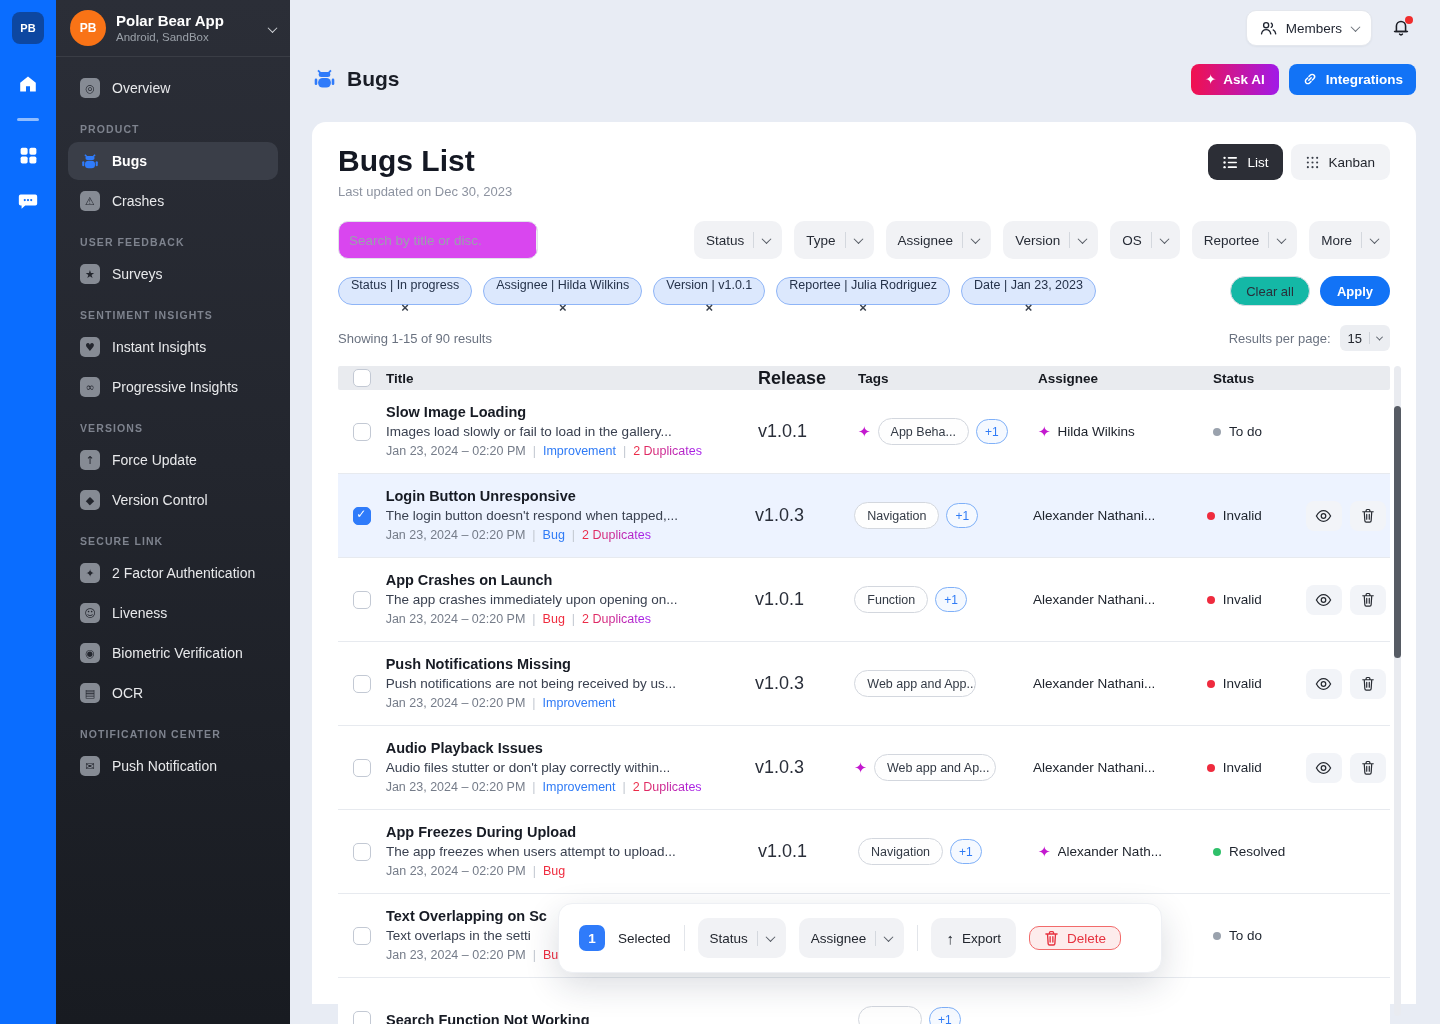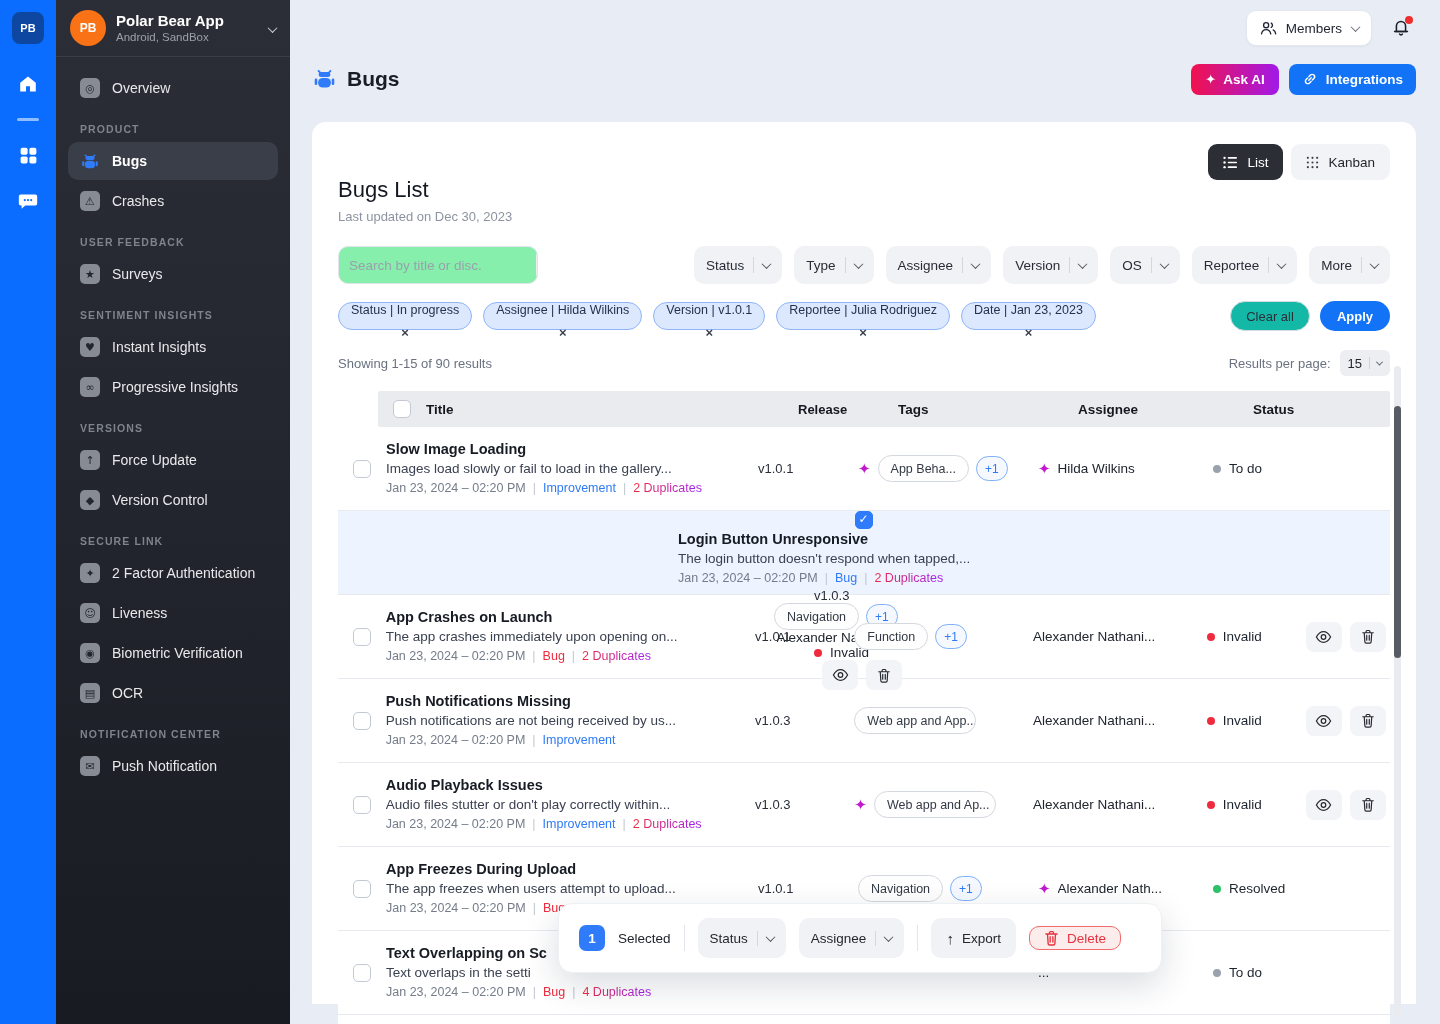--- a/index.html
+++ b/index.html
@@ -41,29 +41,29 @@
   .ph-left { display:flex; align-items:center; gap:10px; }
   .ph-title { font-size:21px; font-weight:700; color:#191d26; }
   .ph-right { display:flex; gap:10px; }
   .btn-askai { height:31px; border-radius:8px; background:linear-gradient(90deg,#f1114e 0%,#a11ae8 100%); color:#fff; font-size:13.5px; font-weight:600; display:flex; align-items:center; gap:7px; padding:0 14px; cursor:pointer; }
   .btn-integrations { height:31px; border-radius:8px; background:#1273f6; color:#fff; font-size:13.5px; font-weight:600; display:flex; align-items:center; gap:8px; padding:0 13px; cursor:pointer; }
   .sparkle { font-family:"DejaVu Sans",sans-serif; }
 
   
   .card { position:relative; margin:20px 24px 0 22px; background:#fff; border-radius:14px 14px 0 0; height:882px; padding:22px 26px; }
   .card-head { display:flex; align-items:flex-start; justify-content:space-between; }
-  .card-title { font-size:22px; font-weight:400; color:#141823;margin-top:33px; }
+  .card-title { font-size:30px; font-weight:700; color:#141823; }
   .card-sub { font-size:13px; color:#8d93a0; margin-top:6px; }
   .view-toggle { display:flex; gap:8px; }
   .vt-btn { height:36px; border-radius:9px; display:flex; align-items:center; gap:9px; padding:0 15px; font-size:13.5px; cursor:pointer; }
   .vt-list { background:#2c2e36; color:#fff; }
   .vt-kanban { background:#f2f3f6; color:#23262e; }
 
   .search-row { margin-top:22px; display:flex; align-items:center; }
-  .search-box { width:200px; height:38px; border:1px solid #e1e4ea; border-radius:10px; background:#86efac; display:flex; align-items:center; overflow:hidden; }
+  .search-box { width:200px; height:38px; border:1px solid #e1e4ea; border-radius:10px; background:#d946ef; display:flex; align-items:center; overflow:hidden; }
   .search-box input { border:0; outline:0; flex:1; padding:0 10px; font-size:13.5px; color:#30353f; font-family:inherit; background:transparent; }
   .search-box input::placeholder { color:#9aa1ad; }
   .search-btn { width:40px; height:32px; margin-right:3px; background:#ededf1; border-radius:7px; display:flex; align-items:center; justify-content:center; cursor:pointer; flex:0 0 auto; }
   .filters { margin-left:auto; display:flex; gap:12px; }
   .filter-btn { height:38px; background:#f1f2f5; border-radius:10px; display:flex; align-items:center; padding:0 12px; font-size:13.5px; color:#272c36; cursor:pointer; }
   .filter-btn .fdiv { width:1px; height:16px; background:#d4d8de; margin:0 9px; }
   .filter-btn .chev { color:#555b64; }
 
   .chips-row { margin-top:17px; display:flex; align-items:center; gap:11px; }
   .chip { height:28px; border-radius:14px; background:#dce8fd; border:1px solid #8fb5f7; display:flex; align-items:center; gap:9px; padding:0 12px; font-size:12.5px; color:#25324a;flex-direction:column; }
@@ -73,26 +73,26 @@
   .btn-apply { height:30px; border-radius:15px; background:#1273f6; padding:0 17px; font-size:13px; font-weight:600; color:#fff; display:flex; align-items:center; cursor:pointer; }
 
   .results-row { margin-top:19px; display:flex; align-items:center; justify-content:space-between; font-size:13px; color:#6a7280; }
   .rpp { display:flex; align-items:center; gap:9px; }
   .rpp-select { height:26px; background:#eceef2; border-radius:6px; display:flex; align-items:center; padding:0 8px; color:#22262e; cursor:pointer; gap:7px; }
   .rpp-select .fdiv { width:1px; height:12px; background:#d0d4da; }
   .rpp-select .chev { width:5px; height:5px; color:#555b64; }
 
   
   .table { margin-top:15px; }
-  .thead { height:36px; background:#e9ebef; display:flex; align-items:center; font-size:13.5px; font-weight:700; color:#15181f; border-radius:2px;margin-left:40px; }
+  .thead { height:24px; background:#e9ebef; display:flex; align-items:center; font-size:13.5px; font-weight:700; color:#15181f; border-radius:2px; }
   .trow { height:84px; display:flex; align-items:center; border-bottom:1px solid #e7eaef; background:#fff; }
-  .trow.selected { background:#edf3ff;flex-direction:column; }
+  .trow.selected { background:#edf3ff; }
   .col-cb { width:48px; display:flex; justify-content:center; }
   .col-title { width:372px; padding-right:14px; }
-  .col-release { width:100px; font-size:13px; color:#2a2f3a; }
+  .col-release { width:100px; font-size:18px; color:#2a2f3a; }
   .col-tags { width:180px; display:flex; align-items:center; gap:7px; }
   .col-assignee { width:175px; display:flex; align-items:center; gap:7px; font-size:13.5px; color:#20252e; }
   .col-status { width:100px; display:flex; align-items:center; gap:8px; font-size:13.5px; color:#1e242e; }
   .col-actions { flex:1; display:flex; justify-content:flex-end; gap:8px; padding-right:4px; }
   .cb { width:18px; height:18px; border-radius:5px; border:1.5px solid #c3c9d4; background:#fff; cursor:pointer; position:relative; }
   .cb.checked { background:#2f7bfa; border-color:#2f7bfa; }
   .cb.checked::after { content:"✓"; position:absolute; left:2.5px; top:-0.5px; color:#fff; font-size:12px; font-weight:700; }
   .t-title { font-size:14.5px; font-weight:700; color:#171b24; line-height:20px; white-space:nowrap; overflow:hidden; }
   .t-desc { font-size:13.5px; color:#3a4150; line-height:19px; white-space:nowrap; overflow:hidden; }
   .t-meta { font-size:12.5px; color:#757c89; line-height:19px; margin-top:1px; white-space:nowrap; overflow:hidden; }

